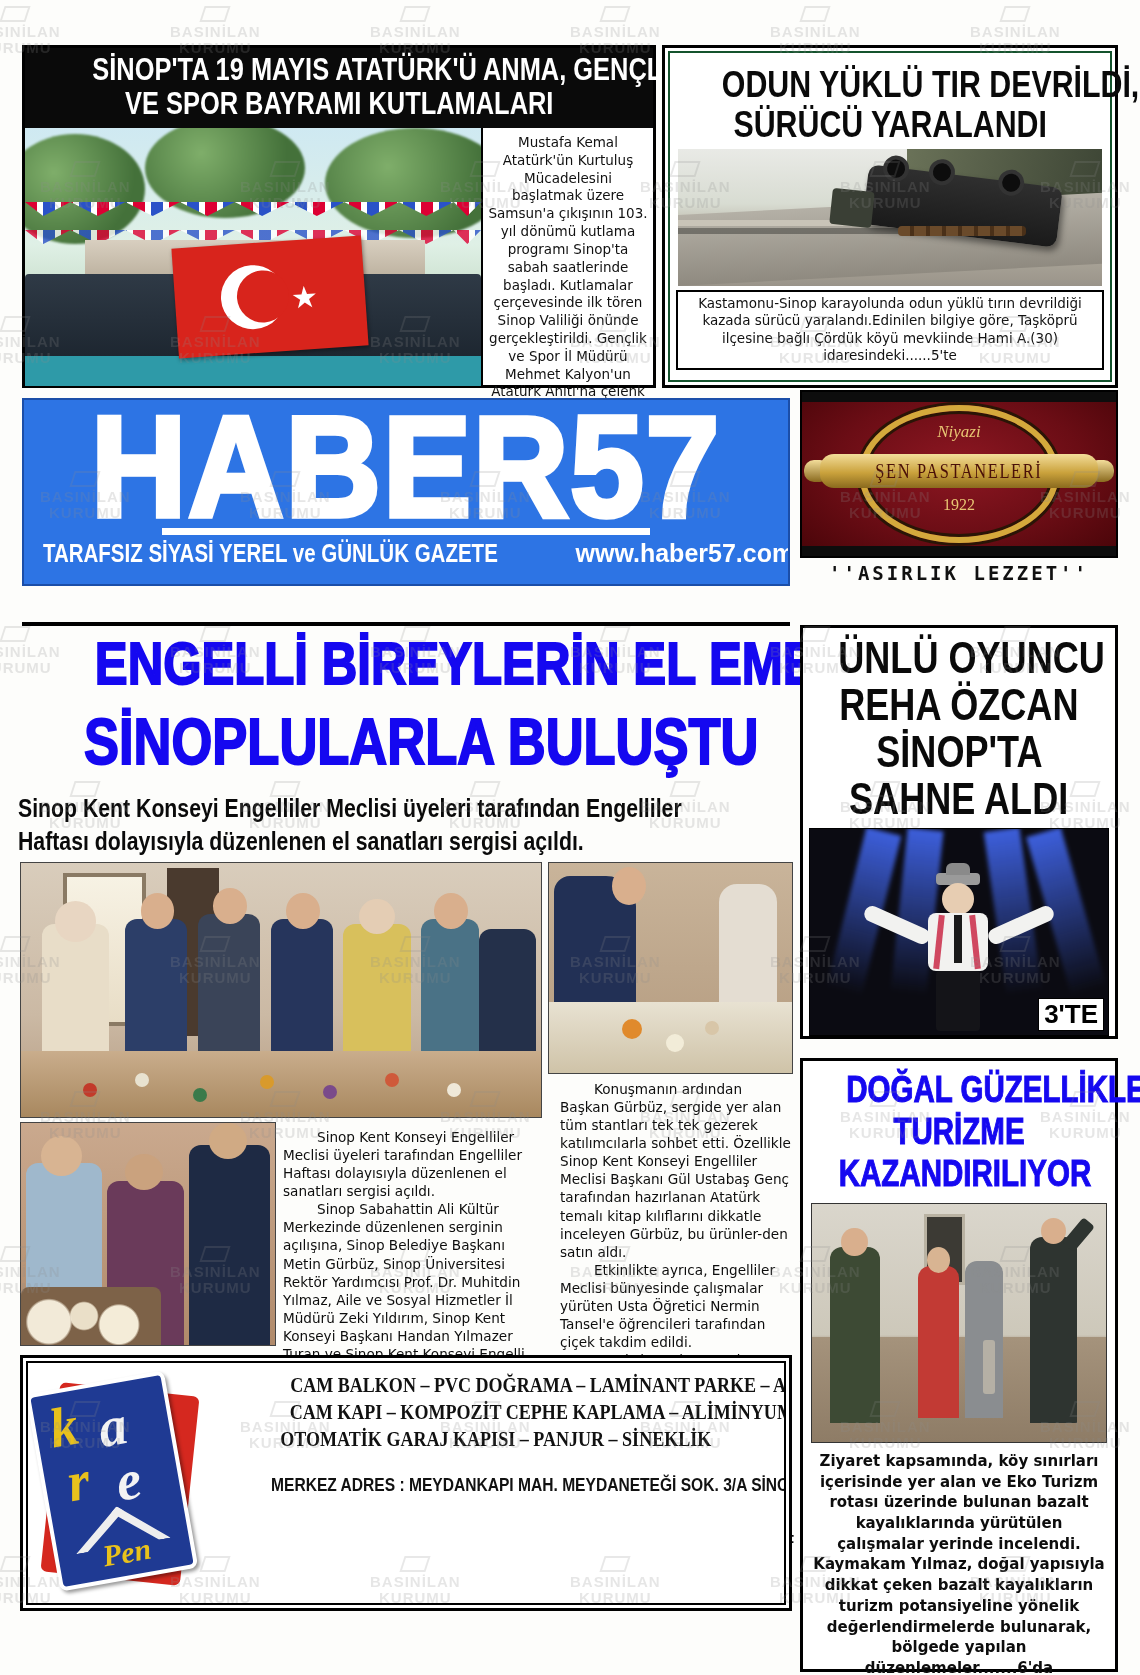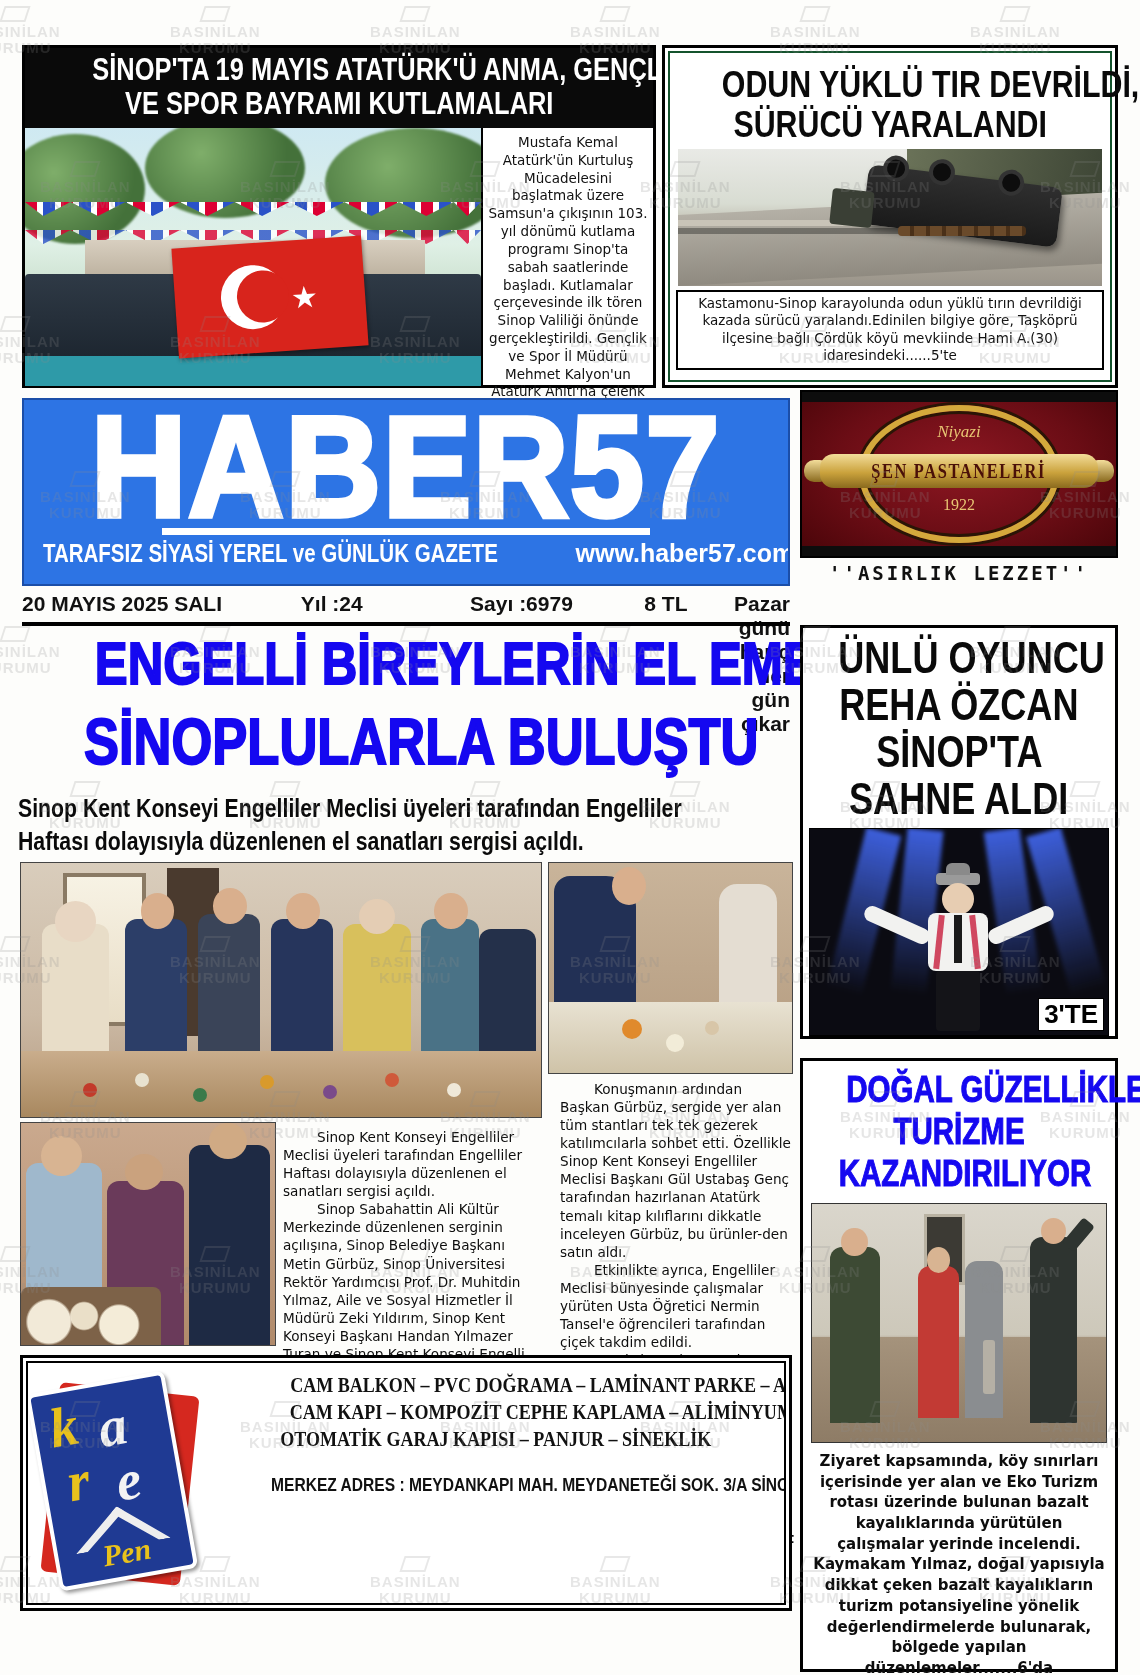--- a/index.html
+++ b/index.html
@@ -51,21 +51,21 @@
   #sen-ad { left:800px; top:390px; width:318px; height:168px; border:2px solid #000;
     background:radial-gradient(ellipse at 50% 45%, #8d1722 0%, #6b0d15 55%, #470408 100%);
     overflow:hidden; }
   #sen-ad::before, #sen-ad::after { content:""; position:absolute; left:0; width:100%; height:10px; background:#0d0d0d; }
   #sen-ad::before { top:0; } #sen-ad::after { bottom:0; }
   #sen-oval { position:absolute; left:50%; top:50%; width:200px; height:138px; transform:translate(-50%,-50%);
     border:6px solid #d4a93c; border-radius:50%; box-shadow:0 0 0 3px #2a1506, inset 0 0 0 3px #2a1506; }
   #sen-pin { position:absolute; left:18px; right:18px; top:62px; height:34px;
     background:linear-gradient(#f3dd9a, #caa23c 55%, #8a6a1e); border-radius:14px;
     display:flex; align-items:center; justify-content:center;
-    font-family:"Liberation Serif", serif; font-weight:bold; font-size:20px; color:#4a1008; letter-spacing:2px; }
+    font-family:"Liberation Serif", serif; font-weight:normal; font-size:20px; color:#4a1008; letter-spacing:2px; }
   .sen-handle { position:absolute; top:68px; width:26px; height:22px; background:linear-gradient(#f3dd9a,#8a6a1e); border-radius:10px; }
   #sen-h-l { left:2px; } #sen-h-r { right:2px; }
   #sen-top { position:absolute; top:30px; width:100%; text-align:center; color:#e8c573;
     font-family:"Liberation Serif", serif; font-style:italic; font-size:17px; }
   #sen-year { position:absolute; top:104px; width:100%; text-align:center; color:#e8c573;
     font-family:"Liberation Serif", serif; font-size:16px; }
   #sen-slogan { left:800px; top:562px; width:318px; text-align:center; font-family:"DejaVu Sans Mono", monospace;
     font-weight:bold; font-size:19px; letter-spacing:3px; color:#111; }
 
   
@@ -251,27 +251,20 @@
 
   <div class="abs" id="masthead">
     <div id="mast-title">HABER57</div>
     <div id="mast-rule"></div>
     <div id="mast-tagrow">
       <span id="mast-tagline" class="cond">TARAFSIZ SİYASİ YEREL ve GÜNLÜK GAZETE</span>
       <span id="mast-site">www.haber57.com.tr</span>
     </div>
   </div>
 
-  <div class="abs" id="daterow">
-    <span id="dr-date">20 MAYIS 2025 SALI</span>
-    <span id="dr-yil">Yıl :24</span>
-    <span id="dr-sayi">Sayı :6979</span>
-    <span id="dr-price">8 TL</span>
-    <span id="dr-note">Pazar günü hariç her gün çıkar</span>
-  </div>
   <div class="abs" id="daterule"></div>
 
   <div class="abs" id="sen-ad">
     <div id="sen-oval"></div>
     <div id="sen-top">Niyazi</div>
     <div class="sen-handle" id="sen-h-l"></div>
     <div class="sen-handle" id="sen-h-r"></div>
     <div id="sen-pin">
       <span class="cond">ŞEN PASTANELERİ</span>
     </div>

